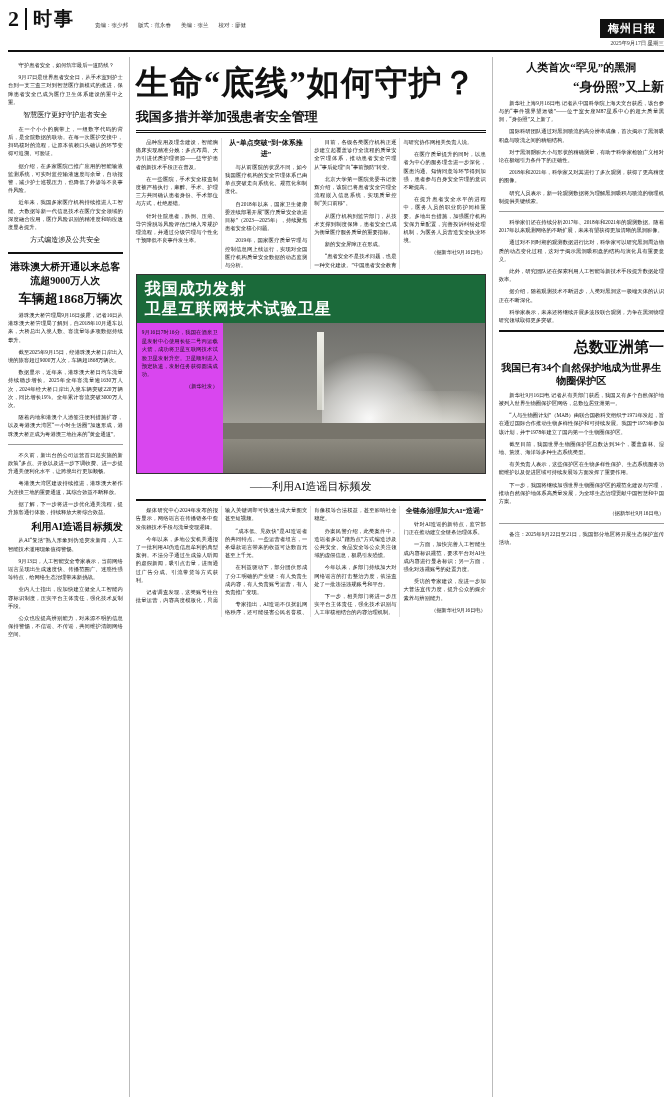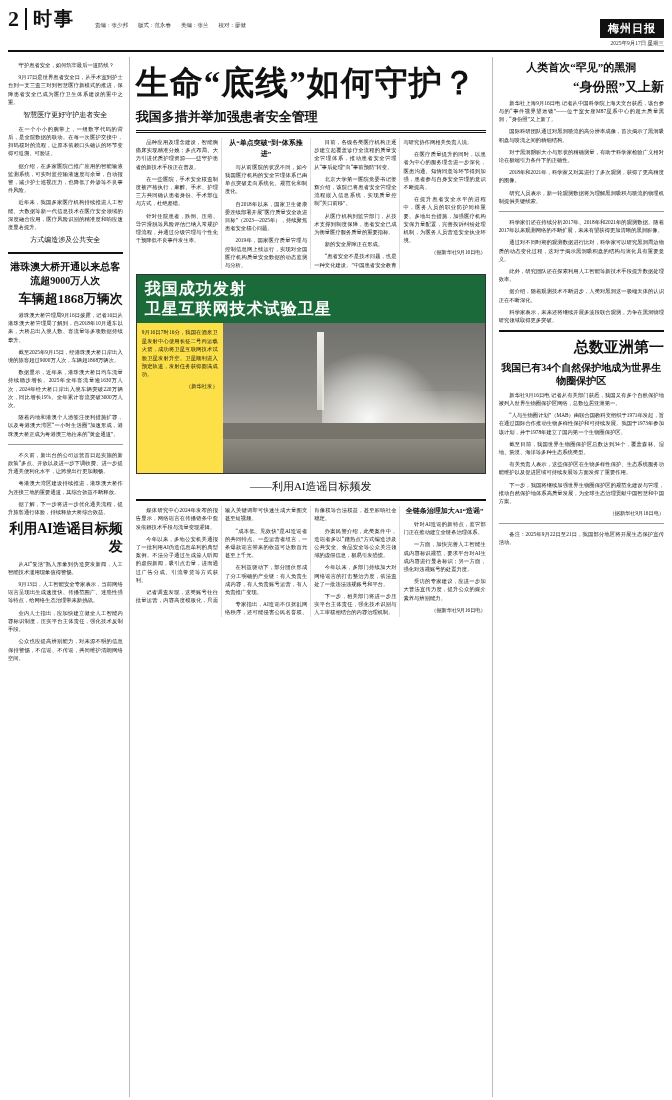--- a/index.html
+++ b/index.html
@@ -46,21 +46,21 @@
   .tiny { font-size:5.3px; line-height:1.55; text-align:justify; }
   .tiny p { margin:0 0 4px; text-indent:2em; }
 
   .box-head { font-size:11px; font-weight:bold; line-height:1.3; text-align:right; margin:4px 0 3px; }
   .box-head2 { font-size:10px; font-weight:bold; line-height:1.35; text-align:center; margin:3px 0 3px; }
 
   hr.thin { border:none; border-top:1px solid #999; margin:6px 0; }
   hr.thick { border:none; border-top:2px solid #111; margin:6px 0; }
 
   
-  .photo-block { border:1px solid #333; margin:5px 0; background:#fde047; position:relative; }
+  .photo-block { border:1px solid #333; margin:5px 0; background:#d946ef; position:relative; }
   .photo-banner { background:#1b6a3a; color:#fff; padding:4px 8px; font-size:16px; font-weight:bold; letter-spacing:1px; line-height:1.25; }
   .photo-area { display:flex; }
   .photo-cap { width:86px; font-size:5.3px; line-height:1.6; padding:5px; text-align:justify; }
   .photo-img { flex:1; height:150px; position:relative; overflow:hidden;
      background:linear-gradient(#6f6f6b,#8b8a84 45%,#a6a49c 70%,#b9b7ad); }
   .smoke { position:absolute; left:38%; top:20%; width:120px; height:110px; background:radial-gradient(ellipse at 40% 60%, rgba(255,255,255,.95), rgba(255,255,255,.45) 45%, rgba(255,255,255,0) 72%); }
   .smoke2 { position:absolute; left:55%; top:45%; width:150px; height:90px; background:radial-gradient(ellipse at 50% 50%, rgba(245,245,240,.9), rgba(230,228,220,.3) 55%, rgba(0,0,0,0) 78%); }
   .rocket { position:absolute; left:36%; top:6%; width:7px; height:78px; background:linear-gradient(#efefe8,#cfcfc6); }
   .ground { position:absolute; left:0; bottom:0; width:100%; height:34px; background:linear-gradient(#8d8a80,#6e6b62); }
   .hill { position:absolute; bottom:24px; left:0; width:100%; height:26px; background:#77746b; }
@@ -124,21 +124,21 @@
       </div>
 
       <hr class="thin">
 
       <div class="tiny">
         <p>不久前，新出台的公司运营首日起实施的新政策“多点、开放以及进一步下调收费、进一步提升通关便利化水平，让跨境出行更加顺畅。</p>
         <p>粤港澳大湾区建设持续推进，港珠澳大桥作为连接三地的重要通道，其综合效益不断释放。</p>
         <p>据了解，下一步将进一步优化通关流程，提升旅客通行体验，持续释放大桥综合效益。</p>
       </div>
 
-      <div class="box-head" style="font-size:14px;">利用AI造谣目标频发</div>
+      <div class="box-head" style="font-size:10px;">利用AI造谣目标频发</div>
       <div class="tiny">
         <p>从AI“复活”熟人形象到伪造突发新闻，人工智能技术滥用现象值得警惕。</p>
         <p>9月13日，人工智能安全专家表示，当前网络谣言呈现出生成速度快、传播范围广、迷惑性强等特点，给网络生态治理带来新挑战。</p>
         <p>业内人士指出，应加快建立健全人工智能内容标识制度，压实平台主体责任，强化技术反制手段。</p>
         <p>公众也应提高辨别能力，对来源不明的信息保持警惕，不信谣、不传谣，共同维护清朗网络空间。</p>
       </div>
     </div>
 
     <div class="rule-v"></div>
 

